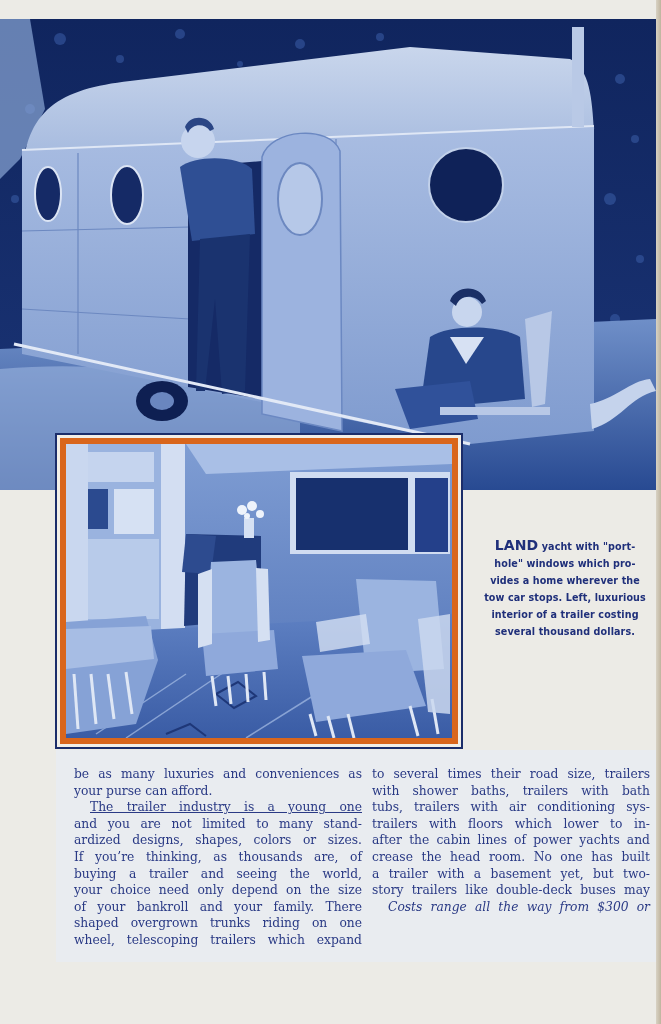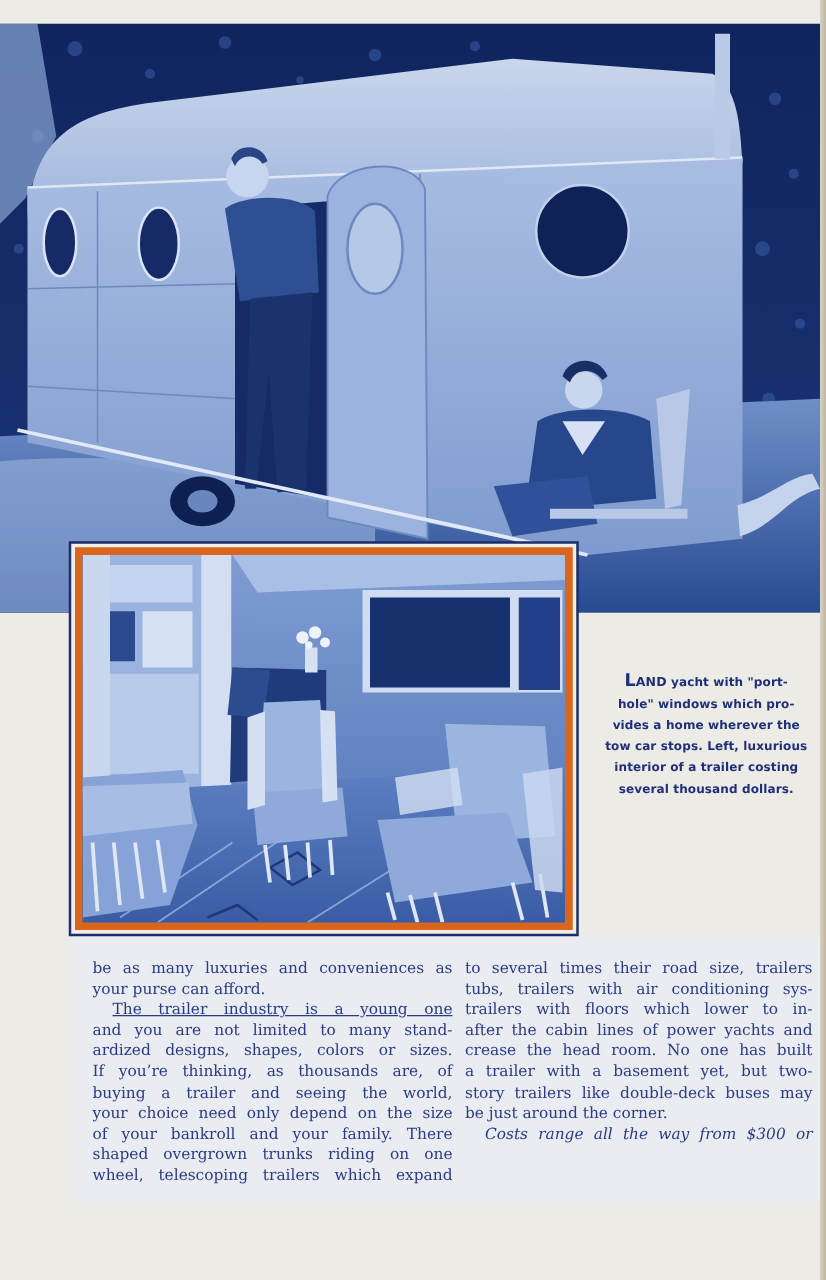--- a/index.html
+++ b/index.html
@@ -7,21 +7,21 @@
   .page{position:absolute;left:0;top:0;width:661px;height:1024px;}
   .photo-main{position:absolute;left:0;top:19px;width:656px;height:471px;background:#0f2660;overflow:hidden;}
   .photo-main svg{display:block;}
   .text-panel{position:absolute;left:56px;top:750px;width:600px;height:212px;background:#e9ecf0;}
   .inset{position:absolute;left:55px;top:433px;width:408px;height:316px;background:#1b2d6a;padding:2px;box-sizing:border-box;}
   .inset-inner{position:absolute;left:2px;top:2px;right:2px;bottom:2px;background:#f2efe8;}
   .inset-orange{position:absolute;left:3px;top:3px;right:3px;bottom:3px;border:3px solid #d9661c;background:#d9661c;}
   .inset-photo{position:absolute;left:3px;top:3px;right:3px;bottom:3px;background:#3e63a8;overflow:hidden;}
   .caption{position:absolute;left:482px;top:537px;width:166px;font-family:"DejaVu Sans",sans-serif;font-weight:bold;font-size:9.6px;line-height:17px;color:#1f2f7a;text-align:center;letter-spacing:0.1px;}
   .caption .lead{font-size:14px;}
-  .caption .lead-rest{font-size:10px;}
+  .caption .lead-rest{font-size:14px;}
   .col{position:absolute;top:766px;width:288px;font-family:"DejaVu Serif",serif;font-size:12.3px;line-height:16.6px;color:#2a3a85;text-align:justify;}
   .col-left{left:74px;}
   .col-right{left:372px;width:278px;}
   .line{display:block;text-align:justify;text-align-last:justify;white-space:nowrap;}
   .line.last{text-align-last:left;}
   .edge-right{position:absolute;right:0;top:0;width:5px;height:1024px;background:linear-gradient(90deg,#d8d2c4,#bfb49e);}
 </style>
 </head>
 <body>
 
@@ -228,24 +228,24 @@
       <span class="line">ardized designs, shapes, colors or sizes.</span>
       <span class="line">If you’re thinking, as thousands are, of</span>
       <span class="line">buying a trailer and seeing the world,</span>
       <span class="line">your choice need only depend on the size</span>
       <span class="line">of your bankroll and your family.  There</span>
       <span class="line">shaped overgrown trunks riding on one</span>
       <span class="line">wheel, telescoping trailers which expand</span>
     </div>
   <div class="col col-right" id="col-right">
       <span class="line">to several times their road size, trailers</span>
+      <span class="line">with shower baths, trailers with bath</span>
       <span class="line">tubs, trailers with air conditioning sys-</span>
       <span class="line">trailers with floors which lower to in-</span>
       <span class="line">after the cabin lines of power yachts and</span>
       <span class="line">crease the head room.  No one has built</span>
       <span class="line">a trailer with a basement yet, but two-</span>
       <span class="line">story trailers like double-deck buses may</span>
-      <span class="line last">be just around the corner.</span>
       <span class="line" style="padding-left: 16px; font-style: italic;">Costs range all the way from $300 or</span>
     </div>
 
   <div class="edge-right"></div>
 </div>
 
 </body></html>

